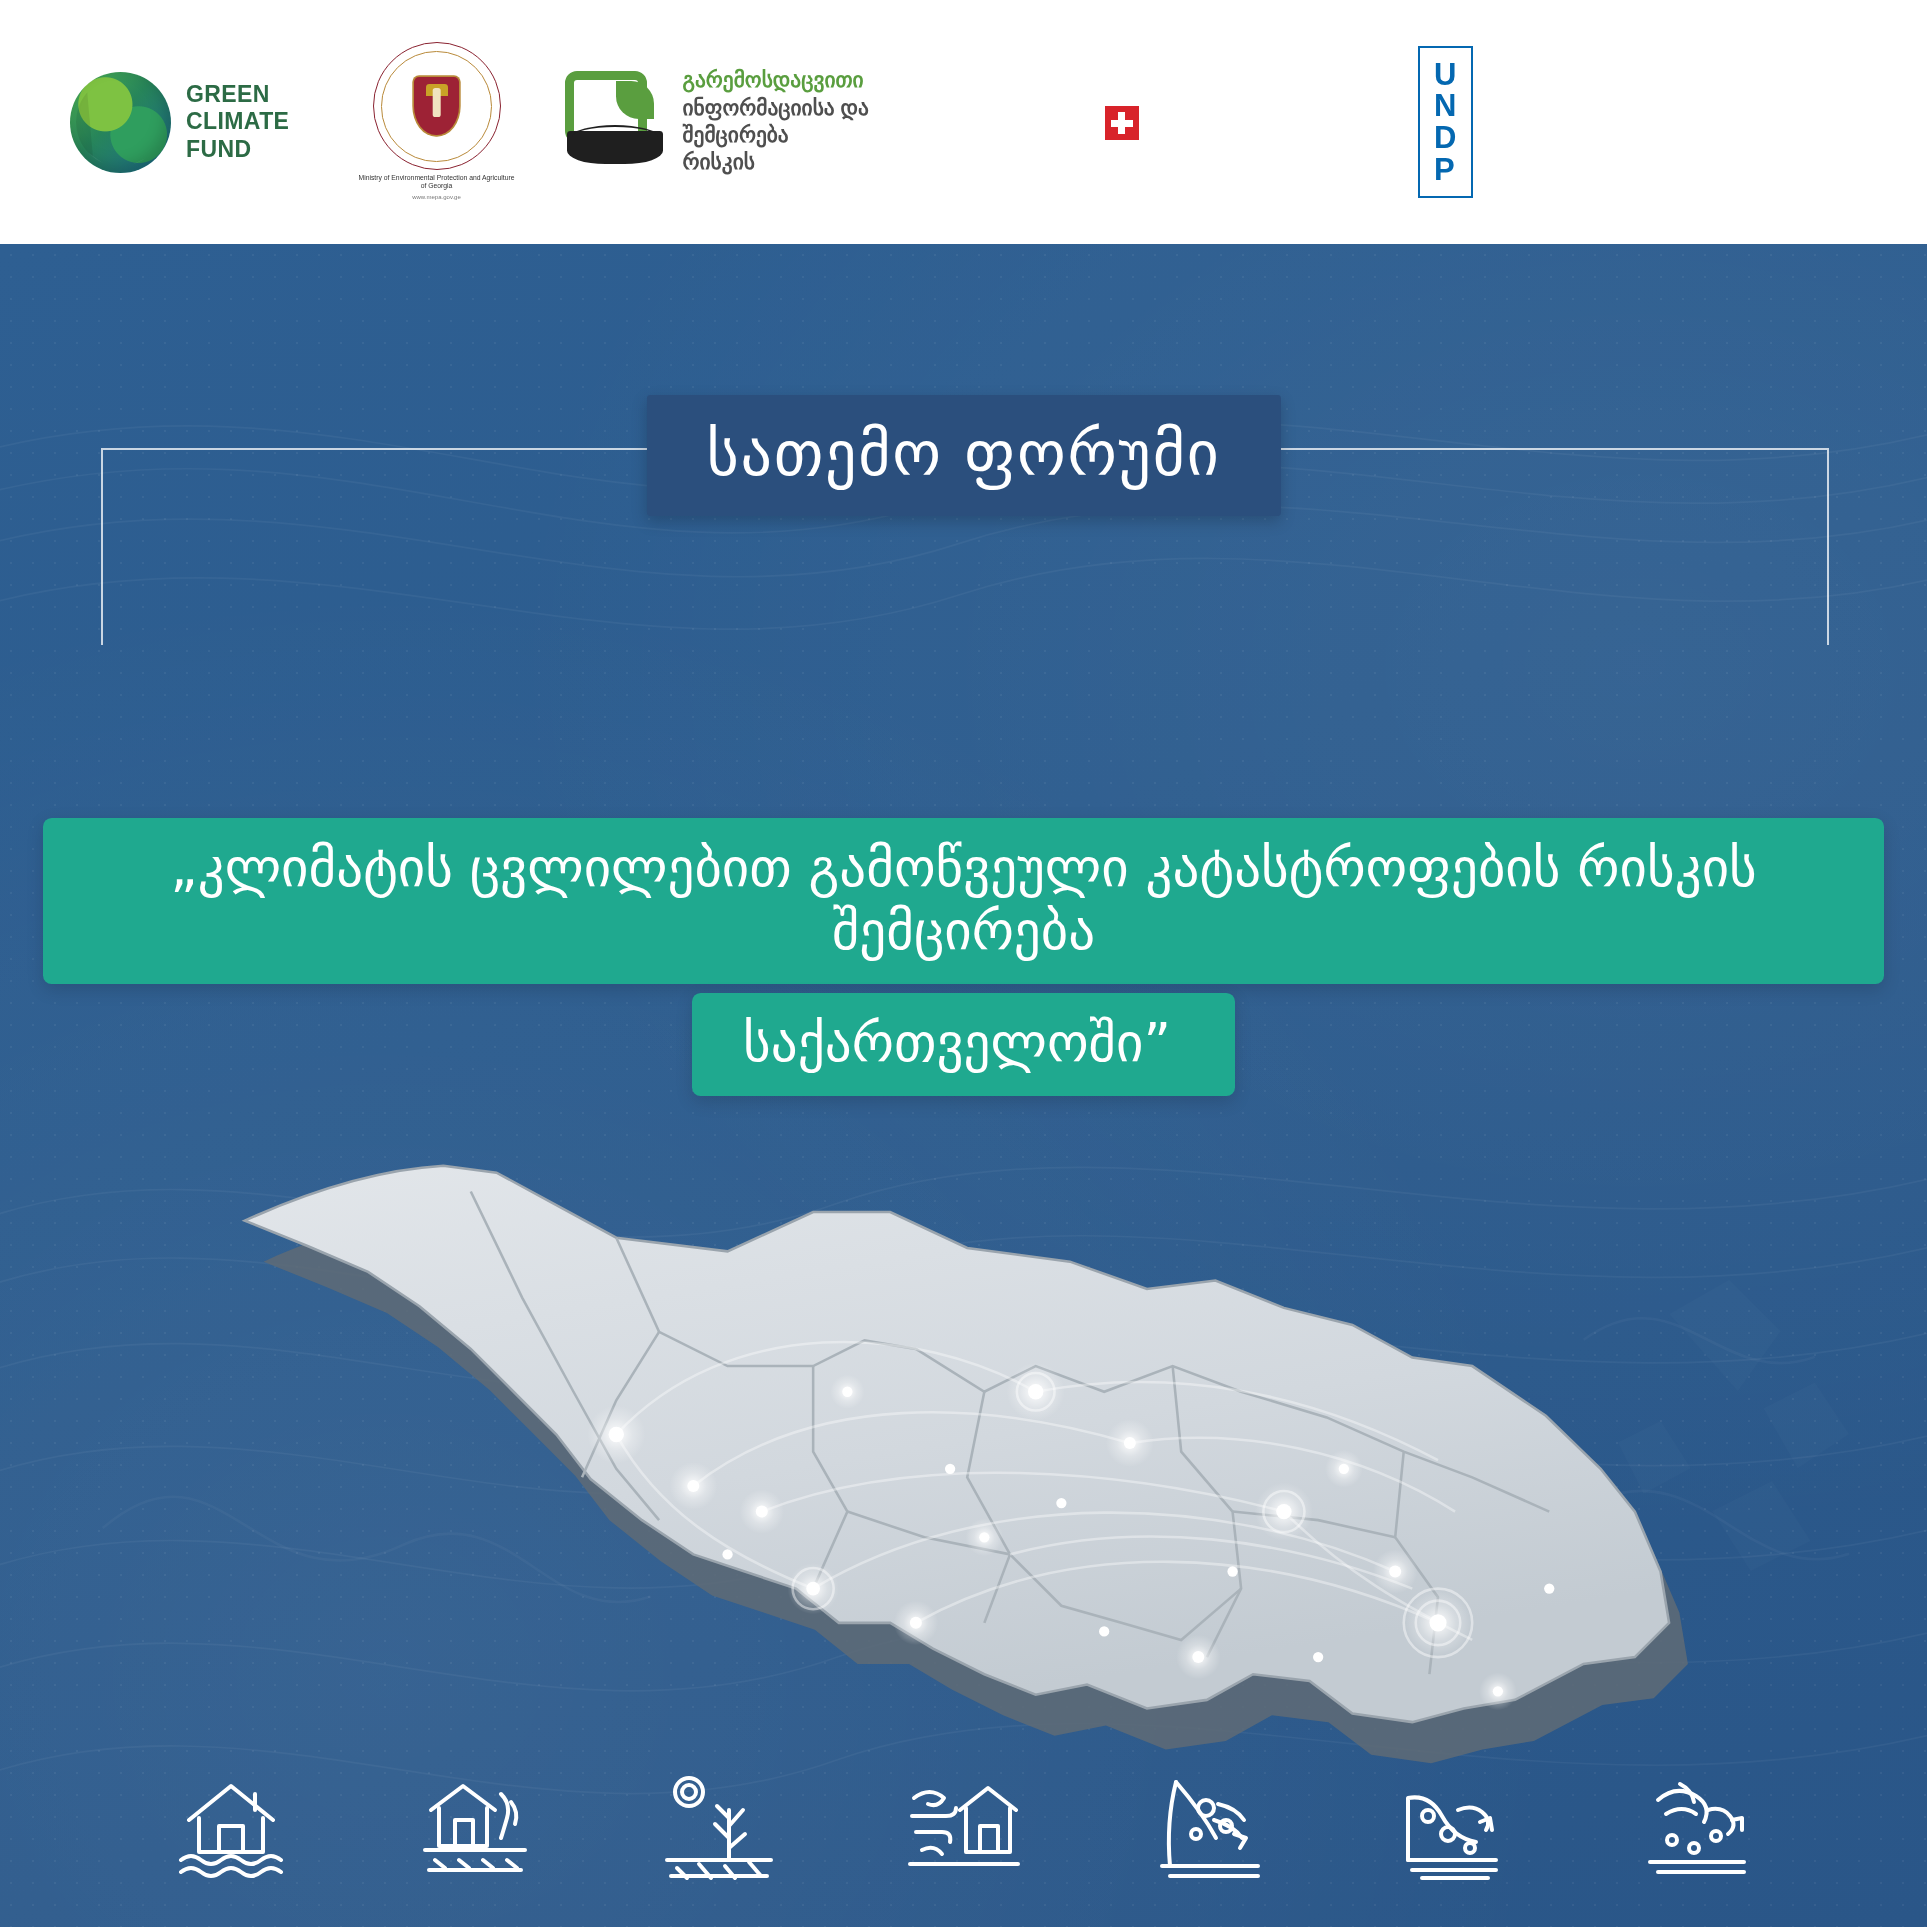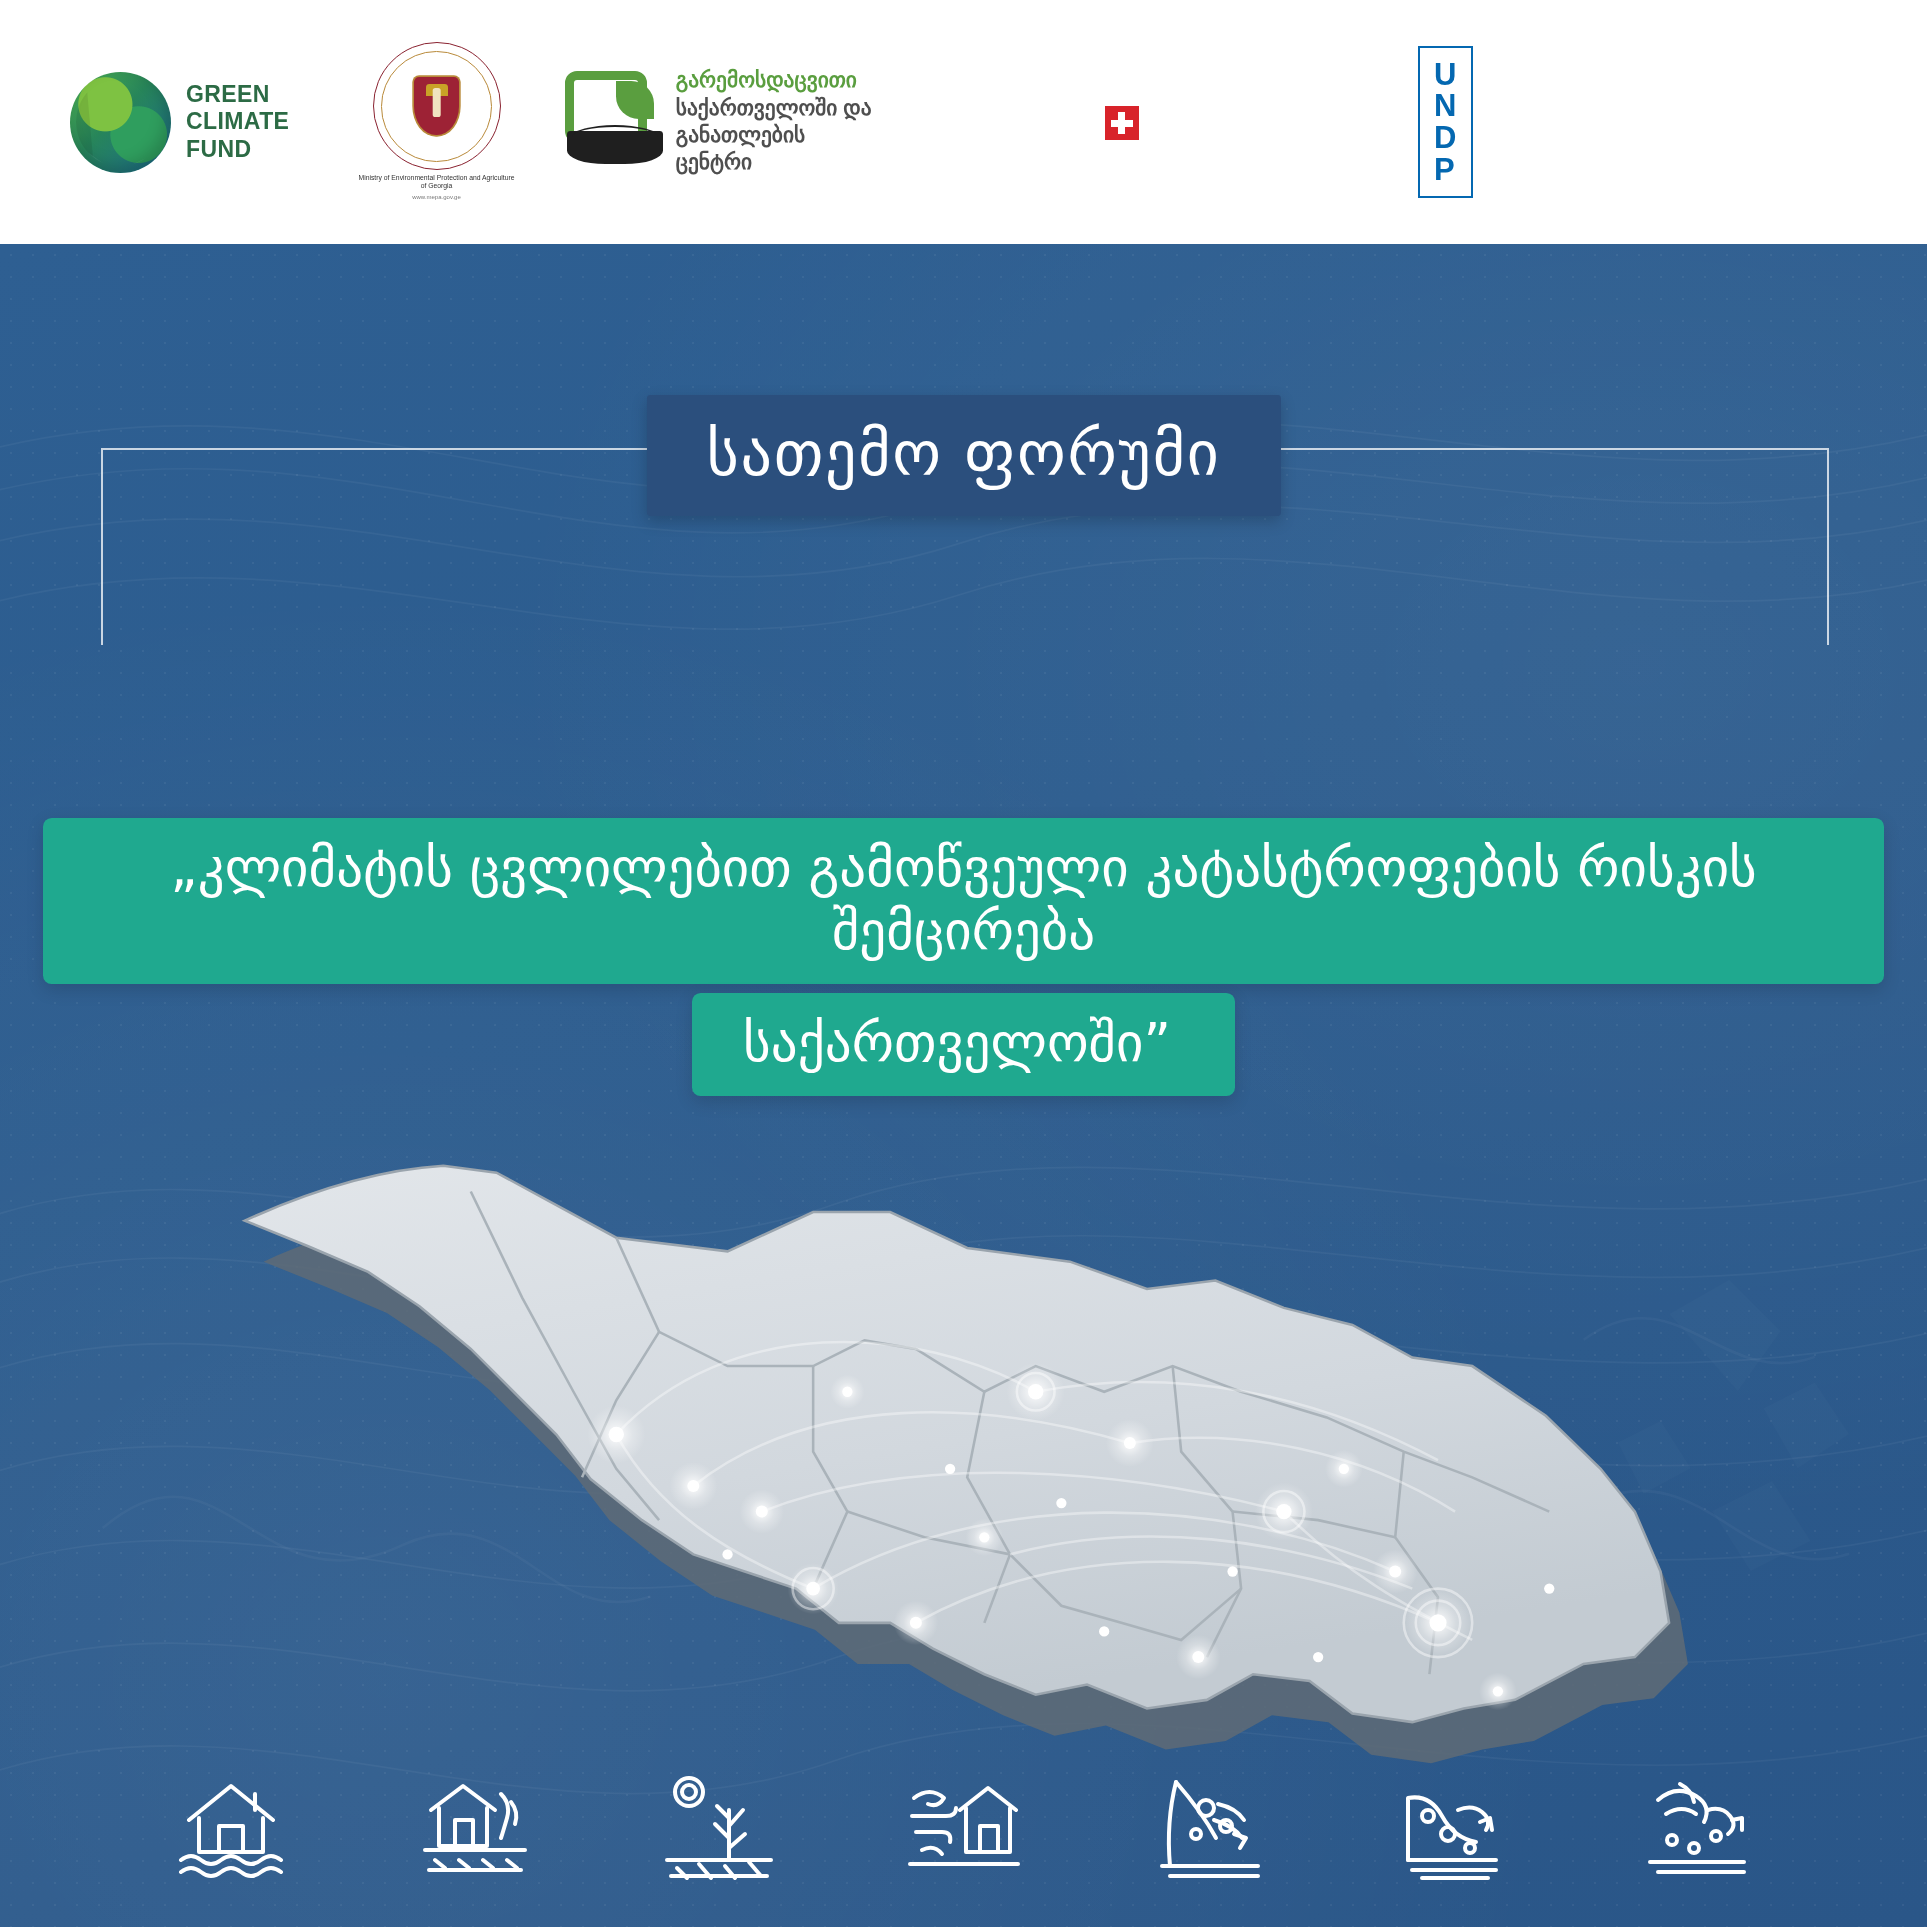--- a/index.html
+++ b/index.html
@@ -225,22 +225,22 @@
   </div>
 
   <div class="logo envinfo">
     <div class="env-mark">
       <div class="env-sq"></div>
       <div class="env-leaf"></div>
       <div class="env-book"></div>
     </div>
     <div class="env-text">
       <div class="green">გარემოსდაცვითი</div>
-      <div>საქართველოში და განათლების</div>
-      <div>ცენტრი</div>
+      <div>ინფორმაციისა და შემცირება</div>
+      <div>რისკის</div>
     </div>
   </div>
 
   <div class="logo swiss">
     <div class="swiss-flag">
         <div class="swiss-cross"></div>
       </div>
   </div>
 
 

